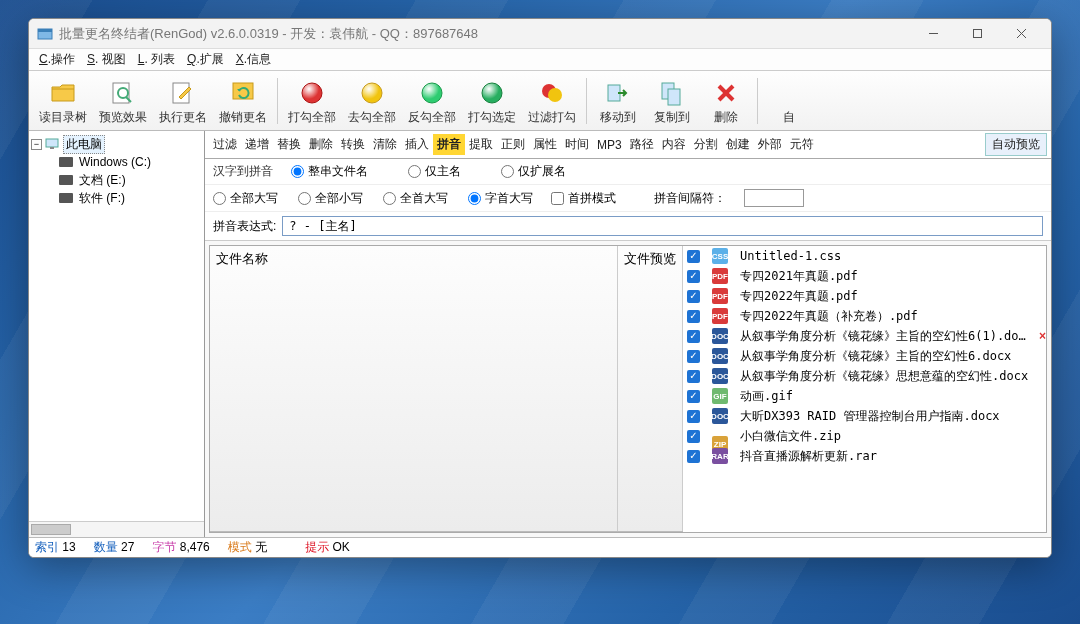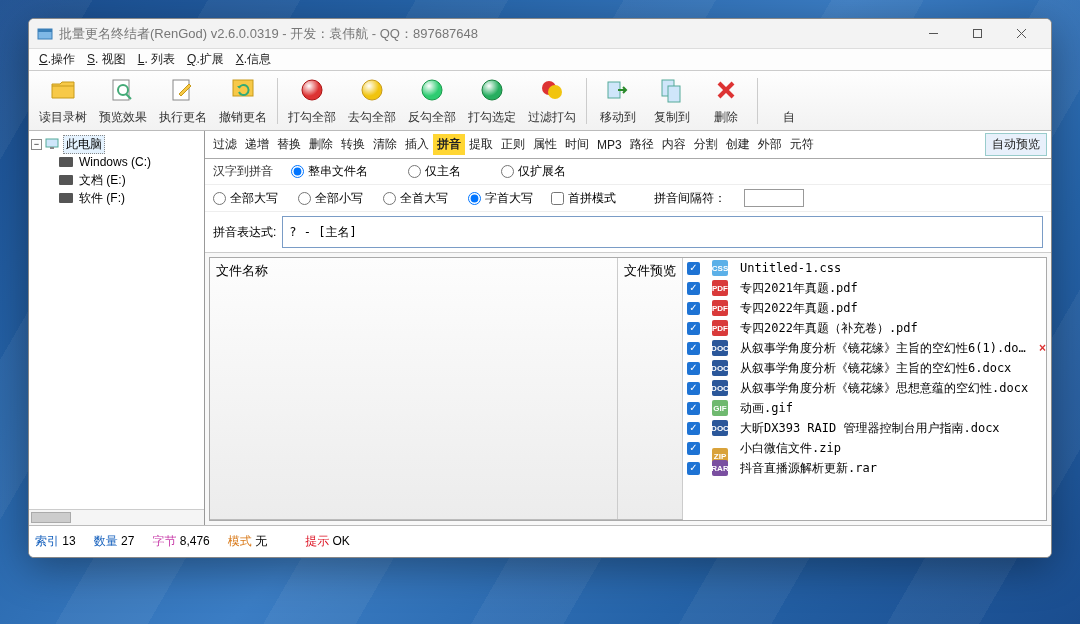--- a/index.html
+++ b/index.html
@@ -17,21 +17,21 @@
 .win-btn { width: 44px; height: 28px; display: flex; align-items: center; justify-content: center; color: #666; }
 .win-btn svg { width: 11px; height: 11px; }
 
 
 .menubar { height: 22px; background: #fdfdfd; border-bottom: 1px solid #ccc; display: flex; align-items: center; padding: 0 4px; gap: 0; }
 .menu-item { padding: 2px 6px; color: #222; }
 .menu-item u { text-decoration: underline; }
 
 
 .toolbar { height: 60px; background: linear-gradient(#fefefe, #f2f2f2); border-bottom: 1px solid #bbb; display: flex; align-items: center; padding: 2px 4px; }
-.tb-btn { display: flex; flex-direction: column; align-items: center; justify-content: space-between; padding: 2px 6px; min-width: 54px; height: 54px; }
+.tb-btn { display: flex; flex-direction: column; align-items: center; justify-content: flex-end; padding: 2px 6px; min-width: 54px; height: 54px; }
 .tb-btn .ico { width: 28px; height: 28px; display:flex; align-items:center; justify-content:center; }
 .tb-btn .lbl { font-size: 12px; color: #333; margin-top: 2px; }
 .tb-sep { width: 1px; height: 46px; background: #ccc; margin: 0 4px; }
 
 
 .body { flex: 1; display: flex; overflow: hidden; }
 .sidebar { width: 176px; background: #fff; border-right: 1px solid #999; display: flex; flex-direction: column; }
 .tree { flex:1; padding: 4px 2px; overflow:auto; }
 .tree-row { display: flex; align-items: center; height: 18px; white-space: nowrap; font-family: "SimSun", monospace; }
 .tree-indent { display:inline-block; }
@@ -53,21 +53,21 @@
 
 
 .optrow { display: flex; align-items: center; background: #fff; padding: 4px 8px; gap: 18px; border-bottom: 1px solid #eee; }
 .opt-label { color:#333; }
 .radio, .check { display:flex; align-items:center; gap:4px; }
 .radio input, .check input { margin:0; }
 .sep-lbl { margin-left: 20px; }
 .sep-input { width: 60px; border:1px solid #999; height:18px; }
 
 .expr-row { display:flex; align-items:center; background:#fff; padding:4px 8px; border-bottom:1px solid #ccc; }
-.expr-row input { flex:1; border:1px solid #7a9cc6; height:32px; padding:0 6px; margin-left:6px; font-family:"SimSun",monospace; }
+.expr-row input { flex:1; border:1px solid #7a9cc6; height:20px; padding:0 6px; margin-left:6px; font-family:"SimSun",monospace; }
 
 
 .filelist { flex:1; background:#fff; border:1px solid #aaa; margin:4px; display:flex; overflow:hidden; }
 .fl-head { display:flex; background:linear-gradient(#fdfdfd,#ececec); border-bottom:1px solid #bbb; }
 .fl-head .col { padding:4px 6px; border-right:1px solid #ccc; font-size:13px; }
 .col-name { width: 408px; }
 .col-prev { flex:1; }
 .fl-body { flex:1; overflow:auto; }
 .fl-row { display:flex; align-items:center; height:20px; }
 .fl-row .c1 { width:408px; display:flex; align-items:center; padding-left:4px; gap:12px; overflow:hidden; }
@@ -78,21 +78,21 @@
 .fico.css { background:#5bb0e8; }
 .fico.pdf { background:#d93a3a; }
 .fico.doc { background:#2b579a; }
 .fico.gif { background:#6fb96f; }
 .fico.zip { background:#d9a23a;margin-top:16px; }
 .fico.rar { background:#7a4fa0; }
 .fname { font-family:"SimSun",monospace; white-space:nowrap; overflow:hidden; text-overflow:ellipsis; }
 .xmark { color:#d33; font-weight:bold; }
 
 
-.status { height:32px; background:#fff; border-top:1px solid #bbb; display:flex; align-items:center; padding:0 6px; font-family:"SimSun",monospace; gap:4px; }
+.status { height:20px; background:#fff; border-top:1px solid #bbb; display:flex; align-items:center; padding:0 6px; font-family:"SimSun",monospace; gap:4px; }
 .st-blue { color:#1560bd; }
 .st-mag { color:#c73aa8; }
 .st-orange { color:#d97a1a; }
 .st-red { color:#d12; }
 .st-grp { margin-right: 14px; }
 </style>
 </head>
 <body>
 
 <div class="window">

